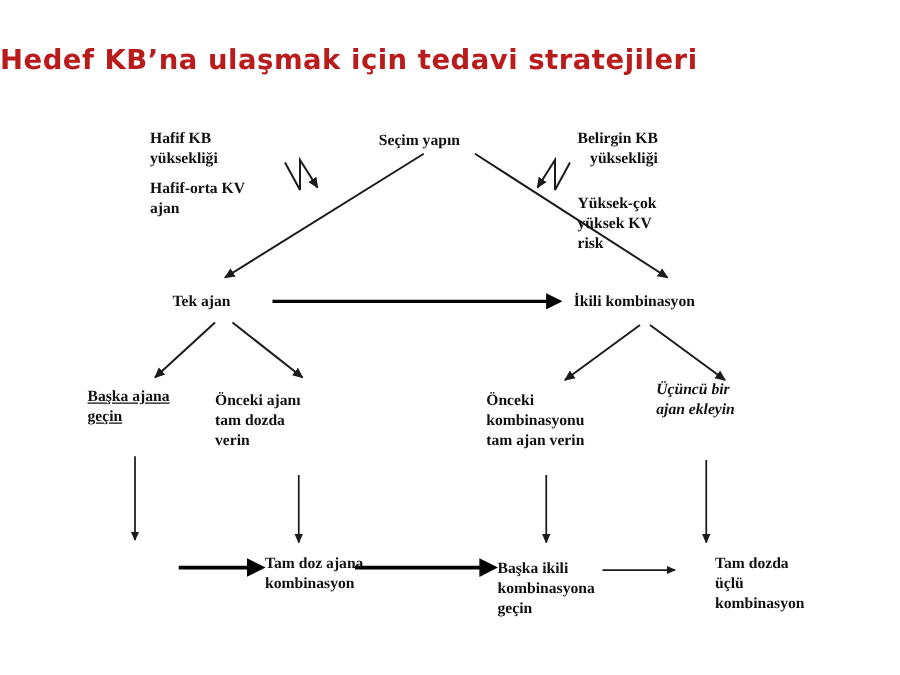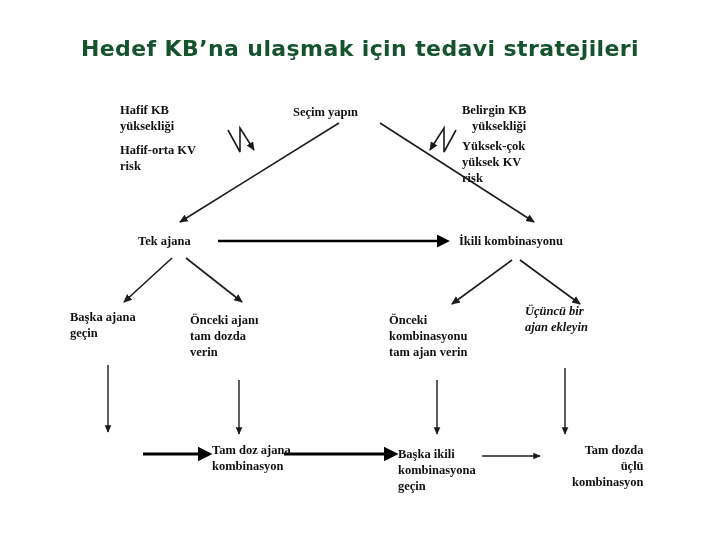--- a/index.html
+++ b/index.html
@@ -8,22 +8,22 @@
     background:#ffffff;
     font-family:"Liberation Serif", serif;
     overflow:hidden;
     position:relative;
   }
   #stage{position:relative;width:720px;height:540px;}
 
   .title{
     position:absolute;
     left:0;top:36px;width:720px;
-    text-align:center;
-    color:#14532d;
+    text-align:left;
+    color:#b91c1c;
     font-family:"DejaVu Sans", sans-serif;
     font-weight:bold;
     font-size:22px;
     letter-spacing:.4px;
     white-space:nowrap;
   }
 
   #diagram{
     position:absolute;
     left:0;top:90px;
@@ -120,44 +120,44 @@
         <line x1="284" y1="364" x2="394" y2="364" stroke="#000000" stroke-width="3" marker-end="url(#ahThick)"></line>
       </g>
       <g>
         <line x1="482" y1="366" x2="540" y2="366" stroke="#1b1b1b" stroke-width="1.4" marker-end="url(#ahThin)"></line>
       </g>
     </svg>
 
     <div class="node l" style="left:120px;top:12px;">Hafif KB
 yüksekliği</div>
     <div class="node l" style="left:120px;top:52px;">Hafif-orta KV
-risk</div>
-    <div class="node l" style="left:293px;top:14px;">Seçim yapın</div>
+ajan</div>
+    <div class="node l" style="left:303px;top:14px;">Seçim yapın</div>
     <div class="node l" style="left:462px;top:12px;text-align:right;">Belirgin KB
 yüksekliği</div>
-    <div class="node l" style="left:462px;top:48px;">Yüksek-çok
+    <div class="node l" style="left:462px;top:64px;">Yüksek-çok
 yüksek KV
 risk</div>
 
-    <div class="node l" style="left:138px;top:143px;">Tek ajana</div>
-    <div class="node l" style="left:459px;top:143px;">İkili kombinasyonu</div>
+    <div class="node l" style="left:138px;top:143px;">Tek ajan</div>
+    <div class="node l" style="left:459px;top:143px;">İkili kombinasyon</div>
 
-    <div class="node l" style="left:70px;top:219px;">Başka ajana
+    <div class="node l" style="left:70px;top:219px;text-decoration:underline;">Başka ajana
 geçin</div>
-    <div class="node l" style="left:190px;top:222px;">Önceki ajanı
+    <div class="node l" style="left:172px;top:222px;">Önceki ajanı
 tam dozda
 verin</div>
     <div class="node l" style="left:389px;top:222px;">Önceki
 kombinasyonu
 tam ajan verin</div>
     <div class="node l" style="left:525px;top:213px;font-style:italic;">Üçüncü bir
 ajan ekleyin</div>
 
     <div class="node l" style="left:212px;top:352px;">Tam doz ajana
 kombinasyon</div>
     <div class="node l" style="left:398px;top:356px;">Başka ikili
 kombinasyona
 geçin</div>
-    <div class="node l" style="left:572px;top:352px;text-align:right;">Tam dozda üçlü
+    <div class="node l" style="left:572px;top:352px;">Tam dozda üçlü
 kombinasyon</div>
 
   </div>
 </div>
 
 </body></html>

